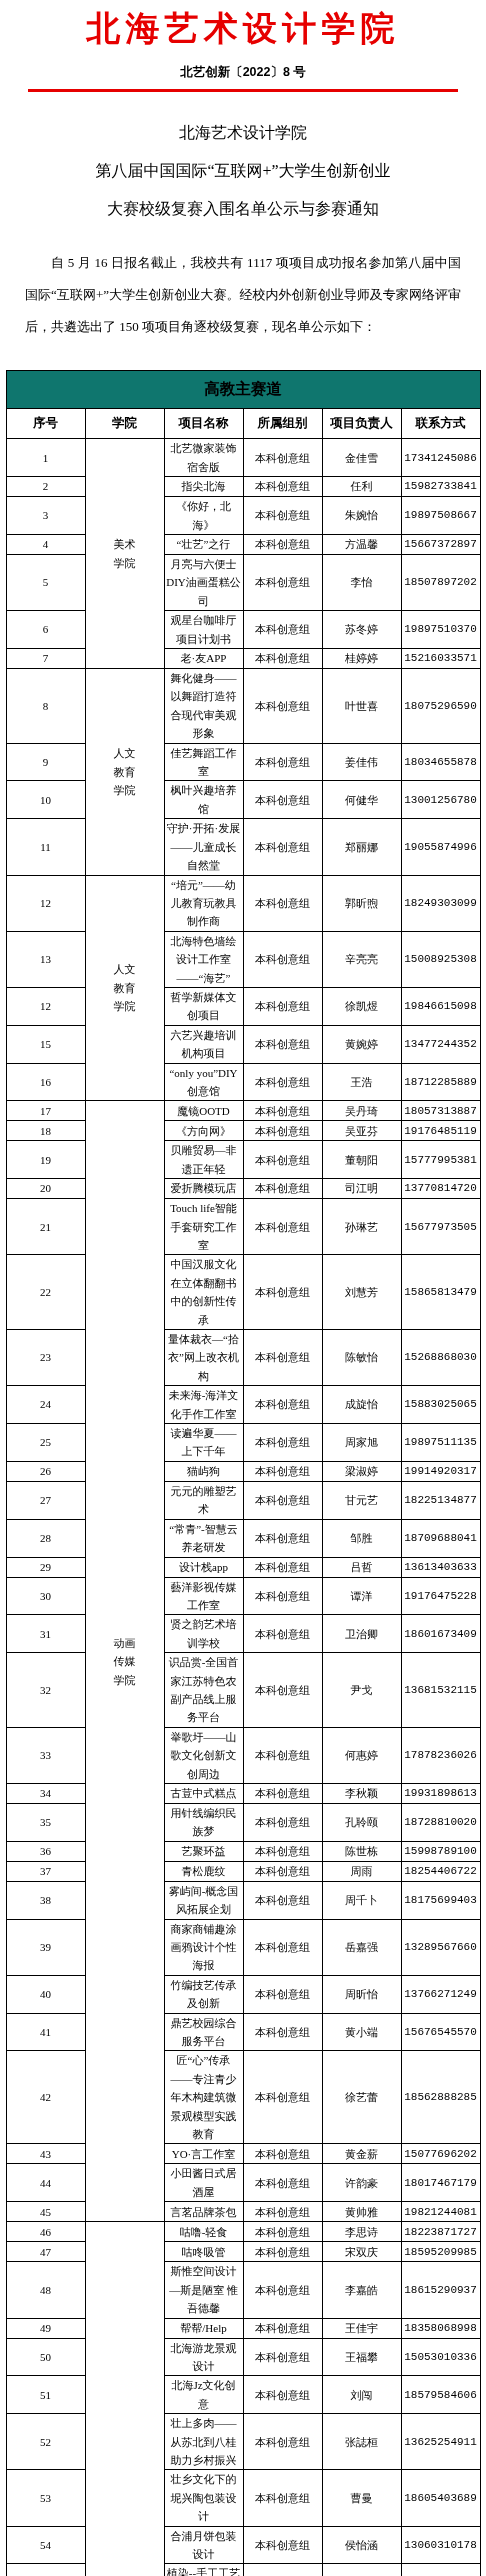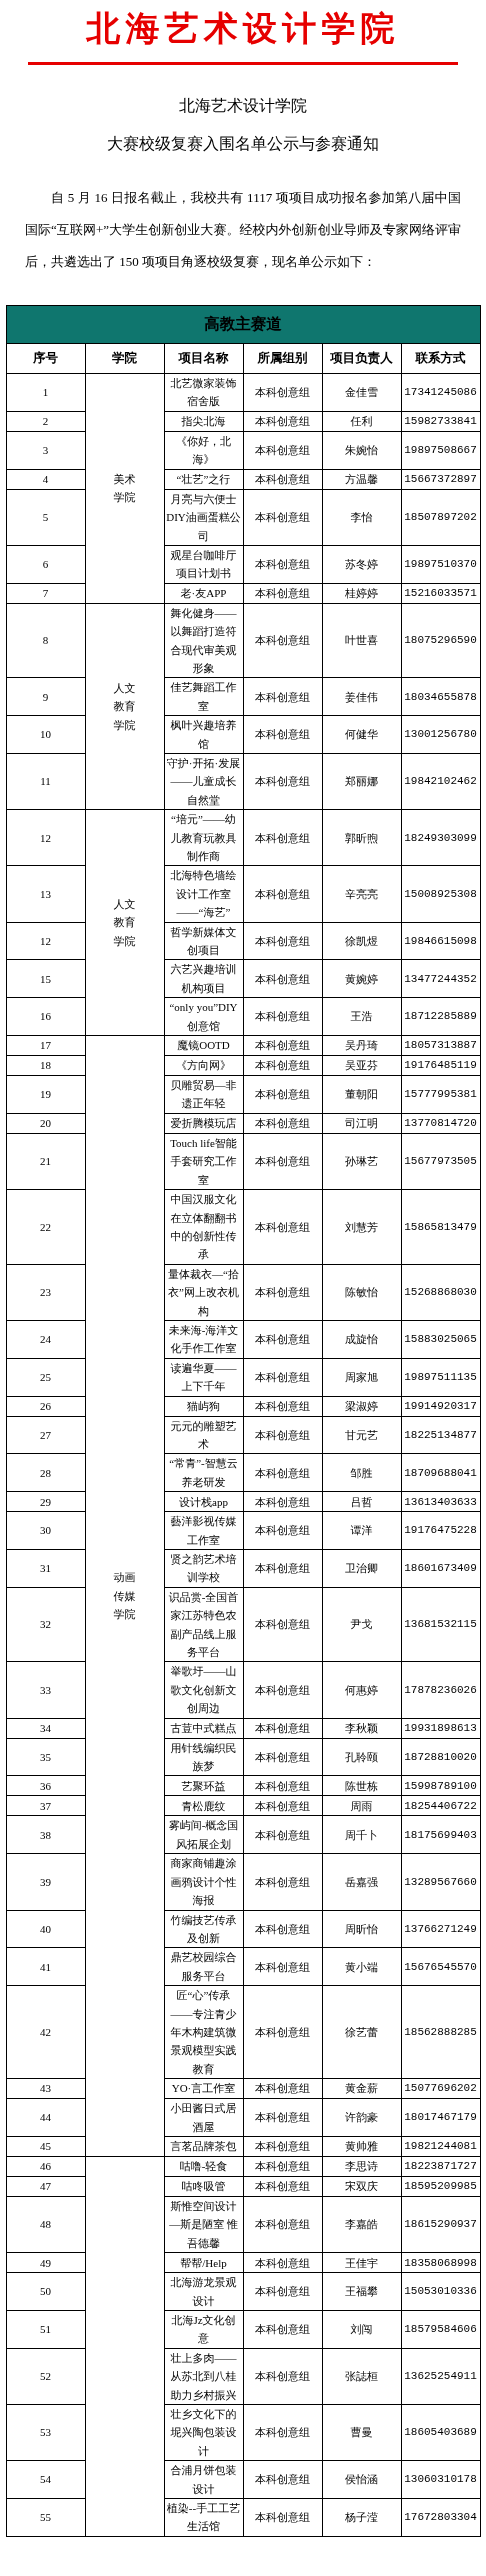--- a/index.html
+++ b/index.html
@@ -31,25 +31,27 @@
   td.c-phone{width:60px;font-family:Liberation Mono, monospace;}
   tr.data-row td{height:19px;}
 </style>
 </head>
 <body>
 
 <div class="page">
 
   <div class="letterhead">
     <div class="org-title">北海艺术设计学院</div>
+    <div class="doc-no">北艺创新〔2022〕8 号</div>
     <div class="red-rule"></div>
   </div>
 
   <div class="doc-title">
     <div>北海艺术设计学院</div>
+    <div>第八届中国国际“互联网+”大学生创新创业</div>
     <div>大赛校级复赛入围名单公示与参赛通知</div>
   </div>
 
   <div class="intro">自 5 月 16 日报名截止，我校共有 1117 项项目成功报名参加第八届中国国际“互联网+”大学生创新创业大赛。经校内外创新创业导师及专家网络评审后，共遴选出了 150 项项目角逐校级复赛，现名单公示如下：</div>
 
   <table class="list">
     <tbody id="table-body">
         <tr class="banner-row">
           <td colspan="6">高教主赛道</td>
         </tr>
@@ -138,21 +140,21 @@
           <td class="c-name">枫叶兴趣培养馆</td>
           <td class="c-group">本科创意组</td>
           <td class="c-leader">何健华</td>
           <td class="c-phone">13001256780</td>
         </tr>
         <tr class="data-row">
           <td class="c-no">11</td>
           <td class="c-name">守护·开拓·发展——儿童成长自然堂</td>
           <td class="c-group">本科创意组</td>
           <td class="c-leader">郑丽娜</td>
-          <td class="c-phone">19842102462</td>
+          <td class="c-phone">19055874996</td>
         </tr>
         <tr class="data-row">
           <td class="c-no">12</td>
           <td class="c-college" rowspan="5">
             <div>人文</div>
             <div>教育</div>
             <div>学院</div>
           </td>
           <td class="c-name">“培元”——幼儿教育玩教具制作商</td>
           <td class="c-group">本科创意组</td>

